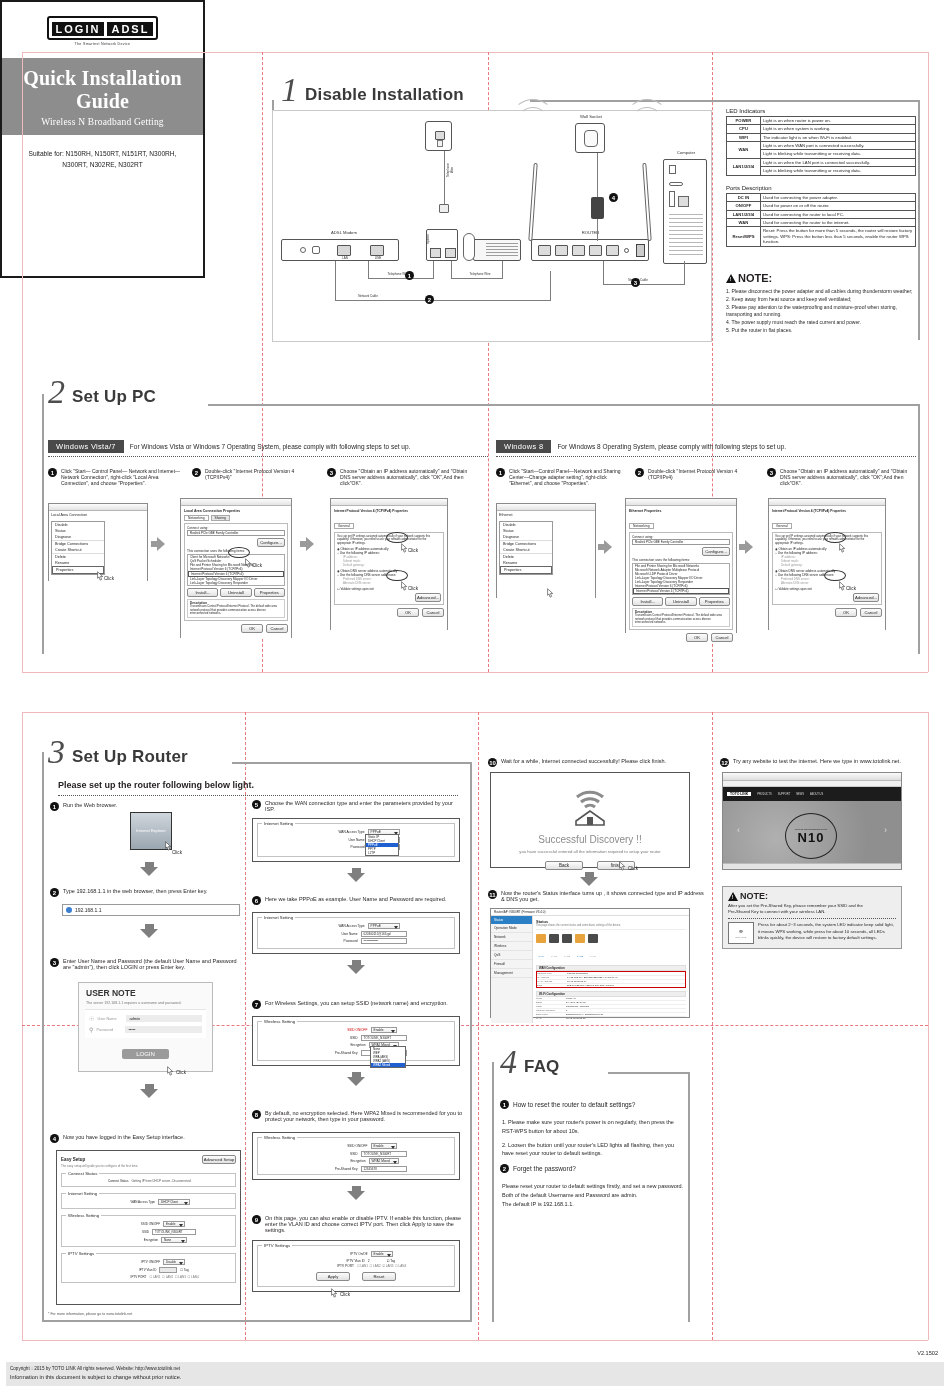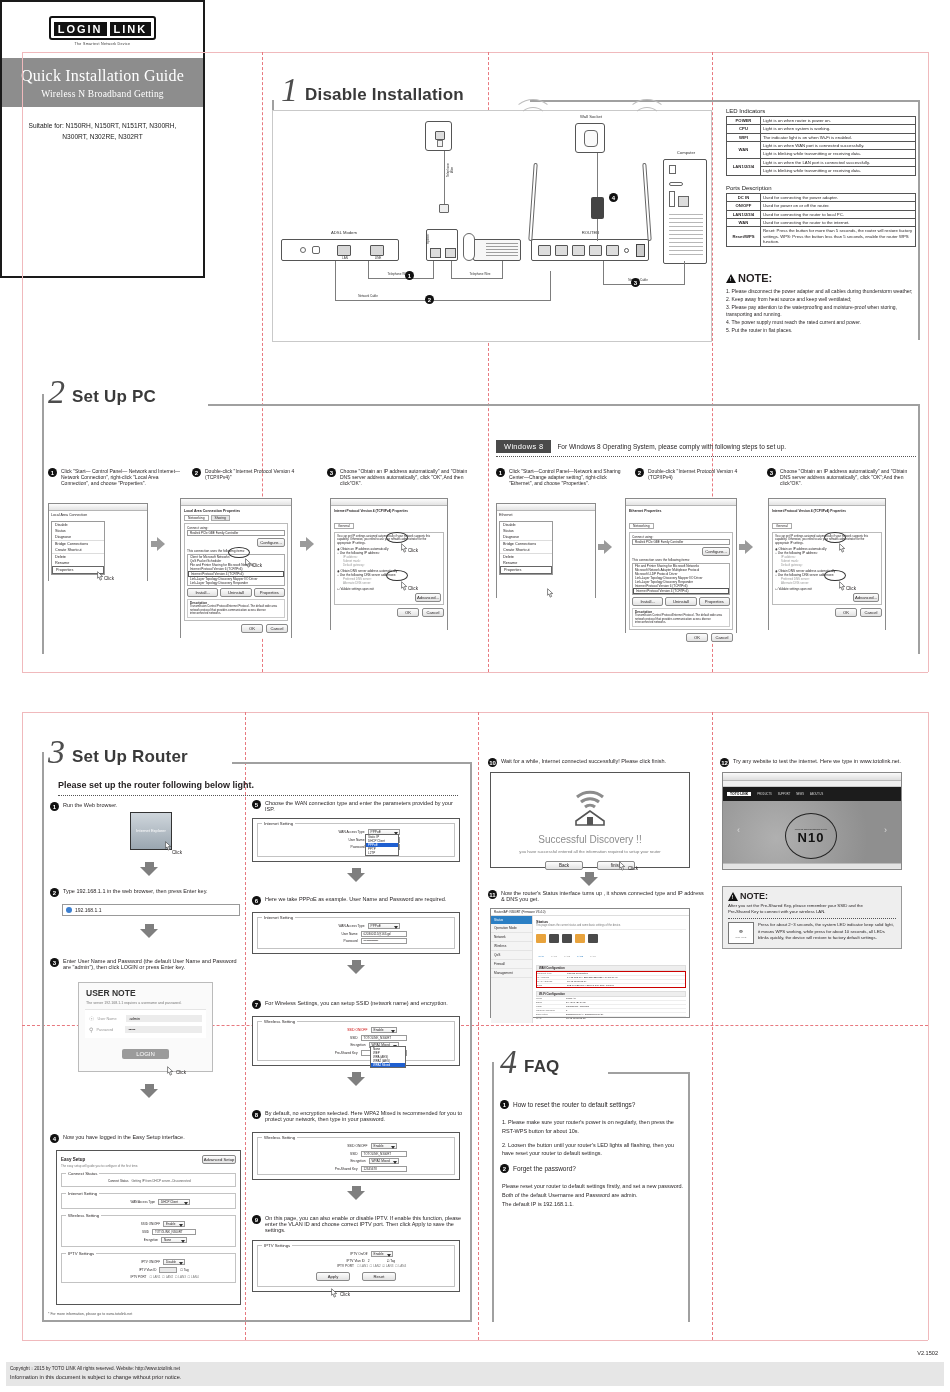--- a/index.html
+++ b/index.html
@@ -26,21 +26,21 @@
   .panel-border { border:1px solid #c9c9c9; }
 
   
   #cover { left:38px; top:70px; width:205px; height:278px; border:2px solid #1a1a1a; background:#fff; }
   .logo-wrap { text-align:center; padding-top:14px; }
   .logo-box { display:inline-block; border:2px solid #111; border-radius:3px; padding:1px 3px; }
   .logo-box .toto { display:inline-block; background:#111; color:#fff; font-weight:bold; font-size:11px; letter-spacing:2px; padding:1px 4px; }
   .logo-box .link { display:inline-block; background:#111; color:#fff; font-weight:bold; font-size:11px; letter-spacing:2px; padding:1px 4px; margin-left:3px; }
   .logo-tag { font-size:3.6px; letter-spacing:.3px; color:#333; margin-top:2px; }
   .cover-band { background:#8d8d8d; color:#fff; text-align:center; padding:9px 4px 8px; margin-top:12px; }
-  .cover-band .t1 { font-family:"Liberation Serif", serif; font-weight:normal; font-size:16px; letter-spacing:.2px; }
+  .cover-band .t1 { font-family:"Liberation Serif", serif; font-weight:bold; font-size:20px; letter-spacing:.2px; }
   .cover-band .t2 { font-family:"Liberation Serif", serif; font-size:9.5px; margin-top:4px; letter-spacing:.2px; }
   .cover-suit { text-align:center; font-size:6.6px; line-height:1.7; margin-top:13px; color:#1a1a1a; }
   .cover-ver { position:absolute; right:12px; bottom:36px; font-size:5.6px; }
   .cover-foot { position:absolute; left:6px; right:6px; bottom:6px; background:#e6e6e6; padding:3px 4px; font-size:4.6px; line-height:1.75; }
   .cover-foot .l2 { font-size:5.6px; }
 
   
   .sec-head { position:absolute; display:flex; align-items:flex-end; }
   .sec-num { font-family:"Liberation Serif", serif; font-style:italic; font-size:34px; font-weight:normal; color:#4d4d4d; line-height:.85; }
   .sec-title { font-size:17px; font-weight:bold; color:#3a3a3a; margin-left:7px; letter-spacing:.2px; }
@@ -125,21 +125,21 @@
   <div class="cut-v" style="left:488px; top:52px; height:620px;"></div>
   <div class="cut-v" style="left:712px; top:52px; height:620px;"></div>
   <div class="cut-v" style="left:245px; top:712px; height:628px;"></div>
   <div class="cut-v" style="left:478px; top:712px; height:628px;"></div>
   <div class="cut-v" style="left:712px; top:712px; height:628px;"></div>
   <div class="cut-h" style="left:22px; top:1025px; width:906px;"></div>
 
   <div id="cover">
     <div class="logo-wrap">
       <span class="logo-box">
-        <span class="toto">LOGIN</span><span class="link">LINK</span>
+        <span class="toto">LOGIN</span><span class="link">ADSL</span>
       </span>
       <div class="logo-tag">The Smartest Network Device</div>
     </div>
     <div class="cover-band">
       <div class="t1">Quick Installation Guide</div>
       <div class="t2">Wireless N Broadband Getting</div>
     </div>
     <div class="cover-suit">
       <div>Suitable for: N150RH, N150RT, N151RT, N300RH,</div>
       <div>N300RT, N302RE, N302RT</div>
@@ -326,20 +326,27 @@
   </div>
 
   <div class="sec-head" style="left:48px; top:378px;">
     <span class="sec-num">2</span>
     <span class="sec-title">Set Up PC</span>
   </div>
   <div class="sec-rule" style="left:208px; top:404px; width:710px;"></div>
   <div class="sec-rule-v" style="left:918px; top:404px; height:250px;"></div>
   <div class="sec-rule-v" style="left:42px; top:394px; height:260px;"></div>
 
+  <div style="position:absolute; left:48px; top:440px; width:440px;">
+    <div style="display:flex; align-items:center; gap:6px;">
+      <span class="os-tag">Windows Vista/7</span>
+      <span style="font-size:6.5px;">For Windows Vista or Windows 7 Operating System, please comply with following steps to set up.</span>
+    </div>
+    <div class="dotline" style="margin-top:3px;"></div>
+  </div>
 
   <div style="position:absolute; left:48px; top:468px; width:135px;" class="step">
     <span class="bullet">1</span>
     <span class="t5">Click "Start— Control Panel— Network and Internet— Network Connection", right-click "Local Area Connection", and choose "Properties".</span>
   </div>
   <div style="position:absolute; left:192px; top:468px; width:110px;" class="step">
     <span class="bullet">2</span>
     <span class="t5">Double-click "Internet Protocol Version 4 (TCP/IPv4)"</span>
   </div>
   <div style="position:absolute; left:327px; top:468px; width:150px;" class="step">

